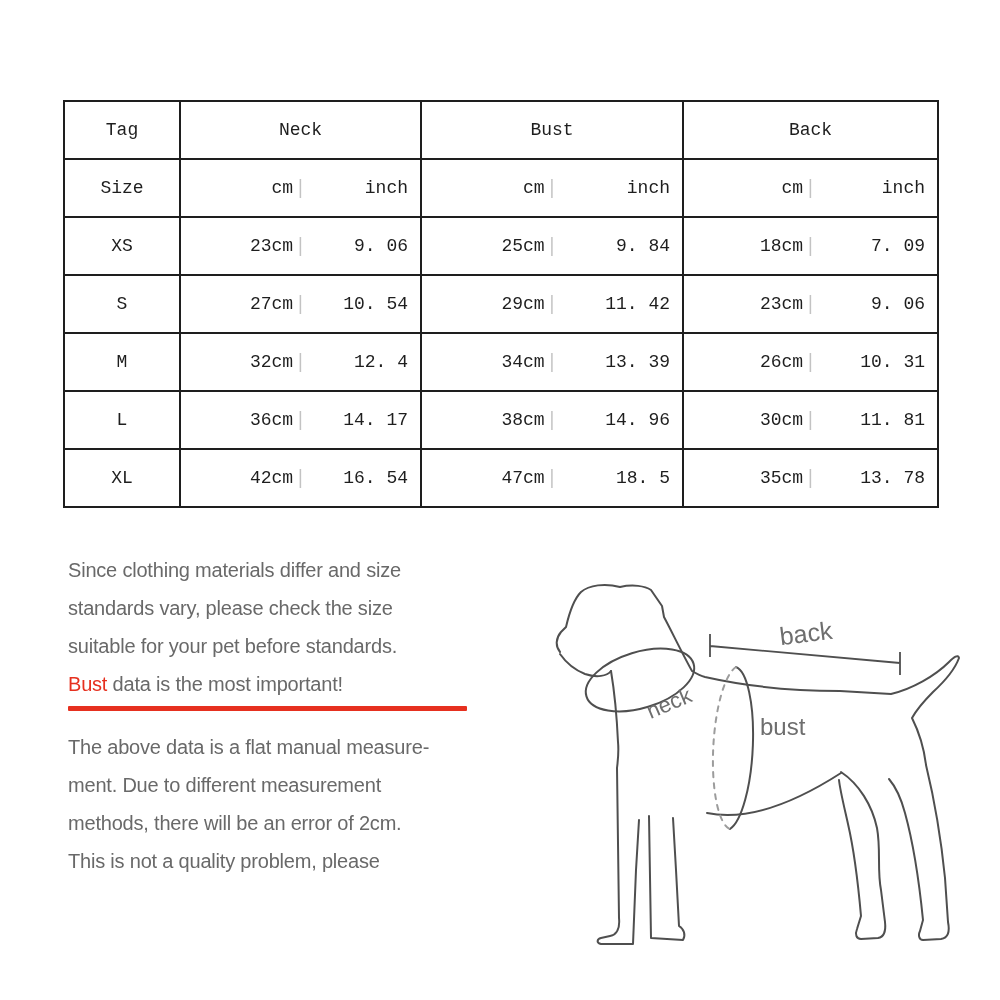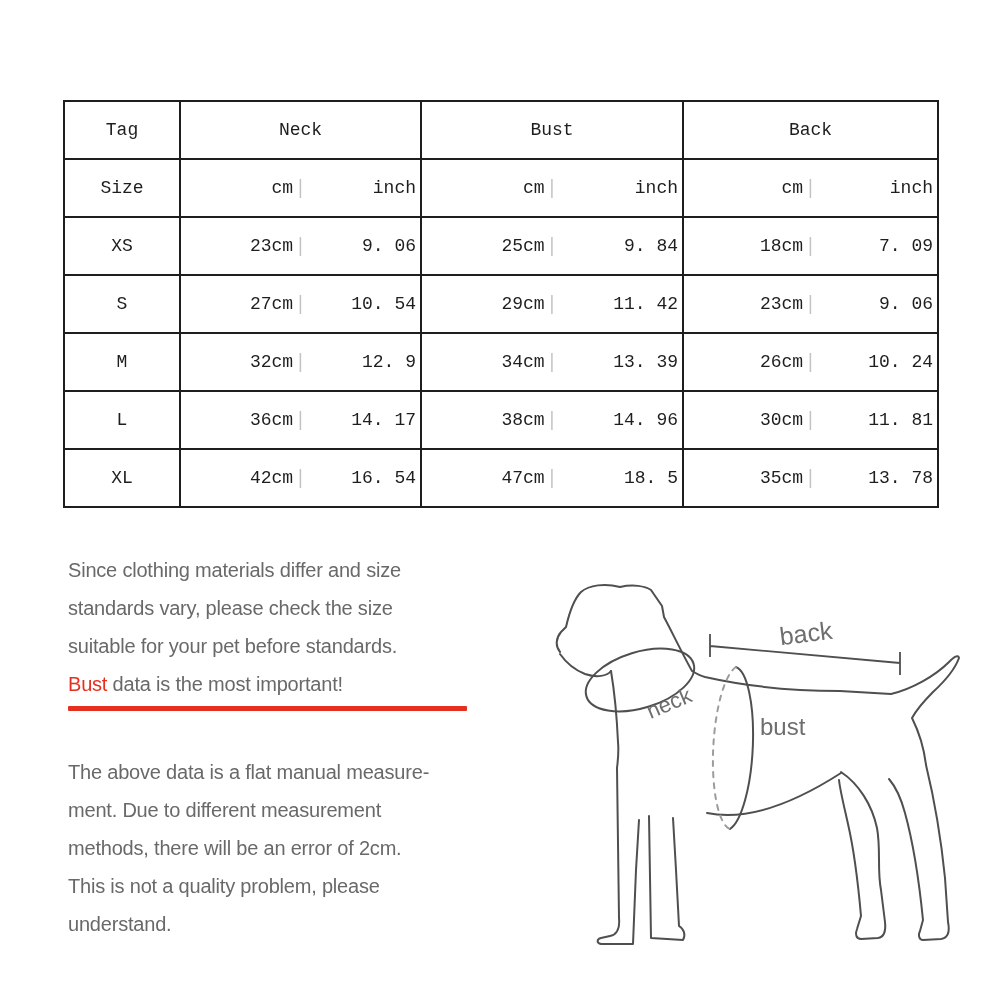--- a/index.html
+++ b/index.html
@@ -10,34 +10,34 @@
   html,body{width:1000px;height:1000px;background:var(--bg);
     font-family:"Liberation Sans",sans-serif;overflow:hidden;}
   .stage{position:relative;width:1000px;height:1000px;}
 
   
   .size-table{position:absolute;left:63px;top:100px;width:874px;height:350px;
     border-collapse:collapse;table-layout:fixed;
     font-family:"Liberation Mono","DejaVu Sans Mono",monospace;
     font-size:18px;color:var(--ink);}
   .size-table td,.size-table th{border:2px solid var(--ink);height:58px;
-    text-align:center;vertical-align:middle;font-weight:400;padding:4px;}
+    text-align:center;vertical-align:middle;font-weight:400;padding:12px;}
   .pair{display:flex;align-items:center;justify-content:center;width:100%;}
   .pair .half{flex:1 1 0;text-align:right;white-space:pre;}
   .pair .sep{flex:0 0 auto;color:var(--sep);font-weight:400;
     transform:scaleY(1.15);padding:0 2px;}
 
   
   .notes{position:absolute;left:68px;top:551px;width:520px;
     color:var(--note);font-size:20px;line-height:38px;letter-spacing:-0.2px;}
   .note-line{white-space:pre;}
   .note-highlight{color:var(--red);}
   .red-underline{width:399px;height:5px;background:var(--red);
     margin-top:3px;border-radius:1px;}
-  .para2{margin-top:42px;}
+  .para2{margin-top:17px;}
 
   
   .dog-diagram{position:absolute;left:545px;top:570px;}
   .dog-diagram path,.dog-diagram ellipse,.dog-diagram line{fill:none;
     stroke:var(--line);stroke-width:2;stroke-linecap:round;stroke-linejoin:round;}
   .dog-diagram .dashed{stroke:var(--dash);stroke-dasharray:5 6;}
   .dog-diagram .measure{stroke-width:1.8;stroke-linecap:butt;}
   .dog-diagram text{fill:var(--label);stroke:none;
     font-family:"Liberation Sans",sans-serif;}
 </style>
@@ -133,35 +133,35 @@
               <span class="half">9. 06</span>
             </div>
           </td>
         </tr>
         <tr>
           <td>M</td>
           <td>
             <div class="pair">
               <span class="half">32cm</span>
               <span class="sep">|</span>
-              <span class="half">12. 9</span>
+              <span class="half">12. 4</span>
             </div>
           </td>
           <td>
             <div class="pair">
               <span class="half">34cm</span>
               <span class="sep">|</span>
               <span class="half">13. 39</span>
             </div>
           </td>
           <td>
             <div class="pair">
               <span class="half">26cm</span>
               <span class="sep">|</span>
-              <span class="half">10. 24</span>
+              <span class="half">10. 31</span>
             </div>
           </td>
         </tr>
         <tr>
           <td>L</td>
           <td>
             <div class="pair">
               <span class="half">36cm</span>
               <span class="sep">|</span>
               <span class="half">14. 17</span>
@@ -215,21 +215,20 @@
         <div class="note-line"><span>standards vary, please check the size</span></div>
         <div class="note-line"><span>suitable for your pet before standards.</span></div>
         <div class="note-line"><span class="note-highlight">Bust</span><span> data is the most important!</span></div>
       </div>
     <div class="red-underline"></div>
     <div class="para2" id="para2">
         <div class="note-line">The above data is a flat manual measure-</div>
         <div class="note-line">ment. Due to different measurement</div>
         <div class="note-line">methods, there will be an error of 2cm.</div>
         <div class="note-line">This is not a quality problem, please</div>
-        <div class="note-line">understand.</div>
       </div>
   </div>
 
   <svg class="dog-diagram" width="445" height="390" viewBox="0 0 445 390">
 
     <path d="
       M 15,82
       C 10,76 11,68 16,62
       L 21,57
       C 24,44 28,30 36,22

